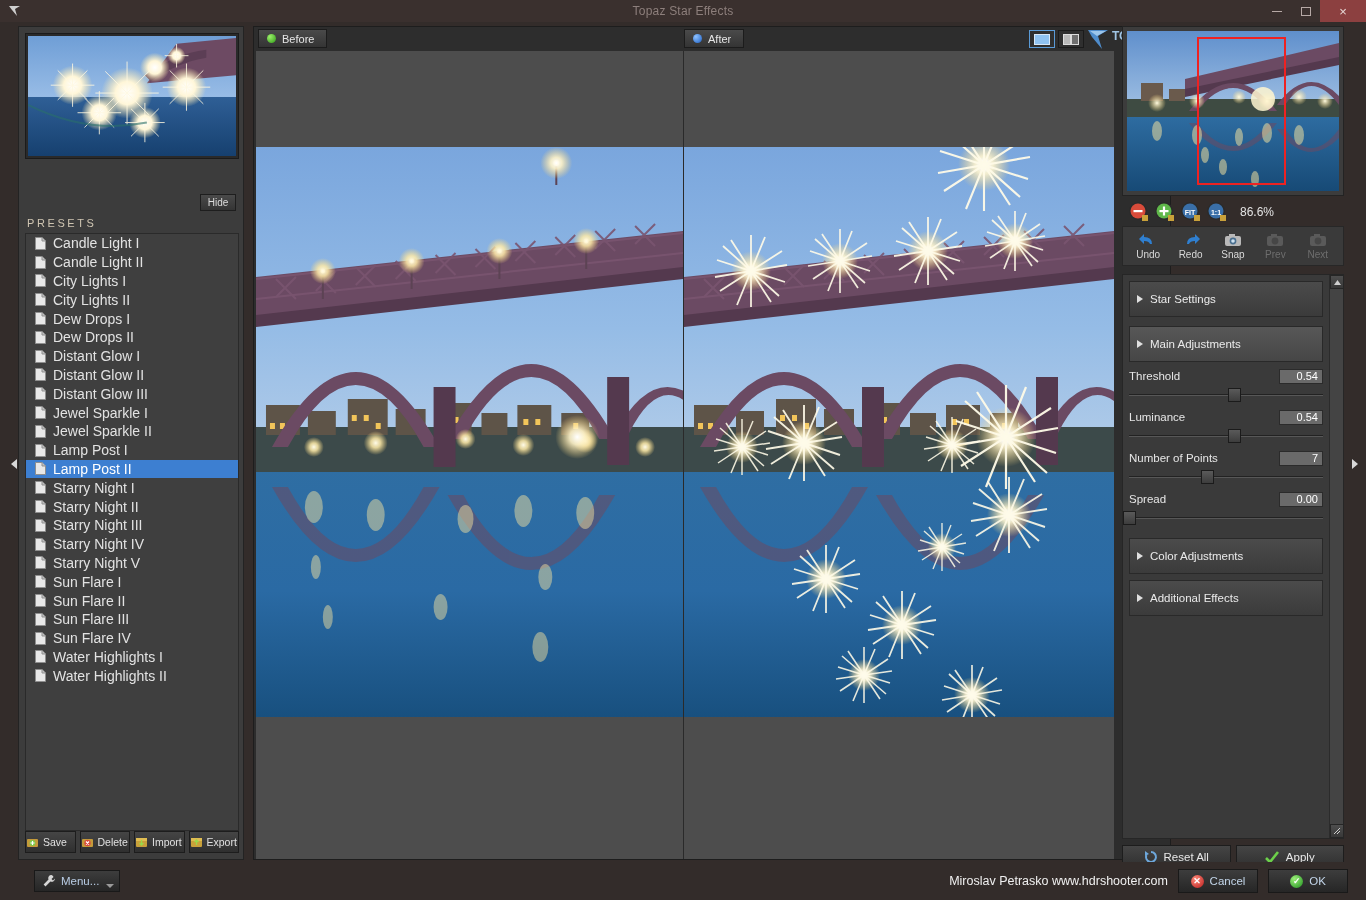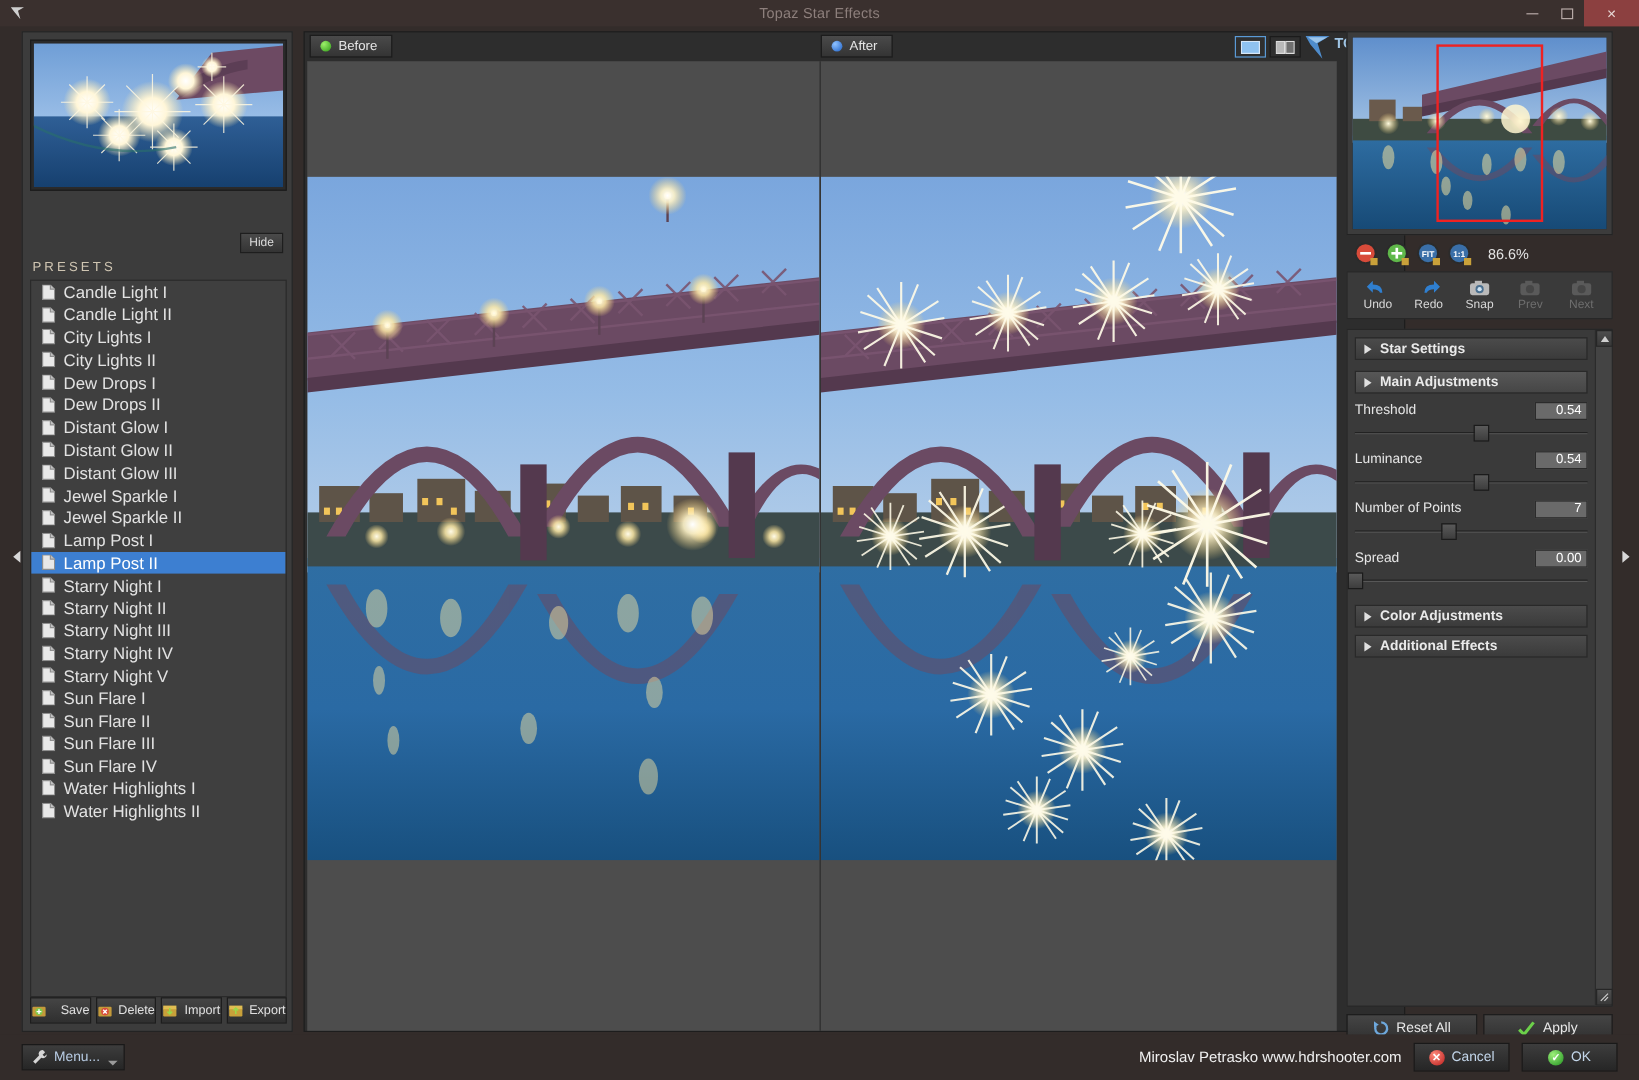--- a/index.html
+++ b/index.html
@@ -65,21 +65,21 @@
     font-size: 14px; color: #e2e2e2; cursor: default;
   }
   .preset-item.sel { background: #3d7fd1; color: #ffffff; }
   .p-icon { width: 11px; height: 13px; margin-right: 7px; flex: 0 0 auto; }
   .preset-btns {
     position: absolute; left: 6px; bottom: 6px; width: 214px; height: 22px;
     display: flex; gap: 4px;
   }
   .pbtn {
     flex: 1; background: linear-gradient(#454545,#2f2f2f); border: 1px solid #1d1d1d;
-    display: flex; align-items: center; justify-content: space-between; gap: 4px;
+    display: flex; align-items: center; justify-content: flex-start; gap: 4px;
     font-size: 10.5px; color: #e0e0e0;
   }
 
   
   .collapse {
     position: absolute; width: 9px; height: 840px; top: 22px;
     display: flex; align-items: center; justify-content: center;
   }
   .collapse.l { left: 9px; }
   .collapse.r { left: 1350px; }
@@ -125,23 +125,23 @@
   .navbtn { display: flex; flex-direction: column; align-items: center; gap: 1px; width: 42px; }
   .navbtn .lbl { font-size: 10px; color: #d8d8d8; }
   .navbtn.disabled .lbl { color: #6e6e6e; }
 
   .settings {
     margin-top: 8px; width: 222px; height: 565px; background: #3a3a3a;
     border: 1px solid #262626; position: relative;
   }
   .settings-inner { position: absolute; left: 0; top: 0; right: 14px; bottom: 0; padding: 6px; overflow: hidden; }
   .sect {
-    height: 19px; background: linear-gradient(#4b4b4b,#3b3b3b); border: 1px solid #292929;
+    height: 36px; background: linear-gradient(#4b4b4b,#3b3b3b); border: 1px solid #292929;
     display: flex; align-items: center; gap: 7px; padding-left: 7px;
-    font-size: 11.5px; color: #eaeaea; margin-bottom: 4px; font-weight: bold;
+    font-size: 11.5px; color: #eaeaea; margin-bottom: 4px;
   }
   .sect.sub { background: linear-gradient(#575757,#464646); }
   .tri { width: 0; height: 0; border-top: 4px solid transparent; border-bottom: 4px solid transparent; border-left: 6px solid #e0e0e0; }
   .ctl { margin: 6px 0 0 0; }
   .ctl-head { display: flex; align-items: center; justify-content: space-between; height: 16px; }
   .ctl-name { font-size: 11.5px; color: #e6e6e6; }
   .ctl-val {
     width: 44px; height: 15px; background: #6a6a6a; border: 1px solid #2b2b2b;
     color: #ffffff; font-size: 11px; text-align: right; padding-right: 4px; line-height: 13px;
   }
@@ -157,21 +157,21 @@
     display: flex; align-items: center; justify-content: center; gap: 6px;
     font-size: 11.5px; color: #e8e8e8;
   }
 
   
   .bottombar {
     position: absolute; left: 0; top: 862px; width: 1366px; height: 38px;
     background: #332c2a; display: flex; align-items: center;
   }
   .menu-btn {
-    margin-left: 18px; width: 86px; height: 22px;
+    margin-left: 34px; width: 86px; height: 22px;
     background: linear-gradient(#3d3d3d,#262626); border: 1px solid #191919;
     display: flex; align-items: center; gap: 5px; padding-left: 7px;
     font-size: 11.5px; color: #b8cce4; position: relative;
   }
   .menu-caret { position: absolute; right: 5px; bottom: 3px; width: 0; height: 0; border-left: 4px solid transparent; border-right: 4px solid transparent; border-top: 4px solid #9a9a9a; }
   .credit { margin-left: auto; font-size: 12.5px; color: #f0f0f0; }
   .bb-btn {
     width: 80px; height: 24px; margin-left: 10px;
     background: linear-gradient(#3d3d3d,#262626); border: 1px solid #191919;
     display: flex; align-items: center; justify-content: center; gap: 6px;

